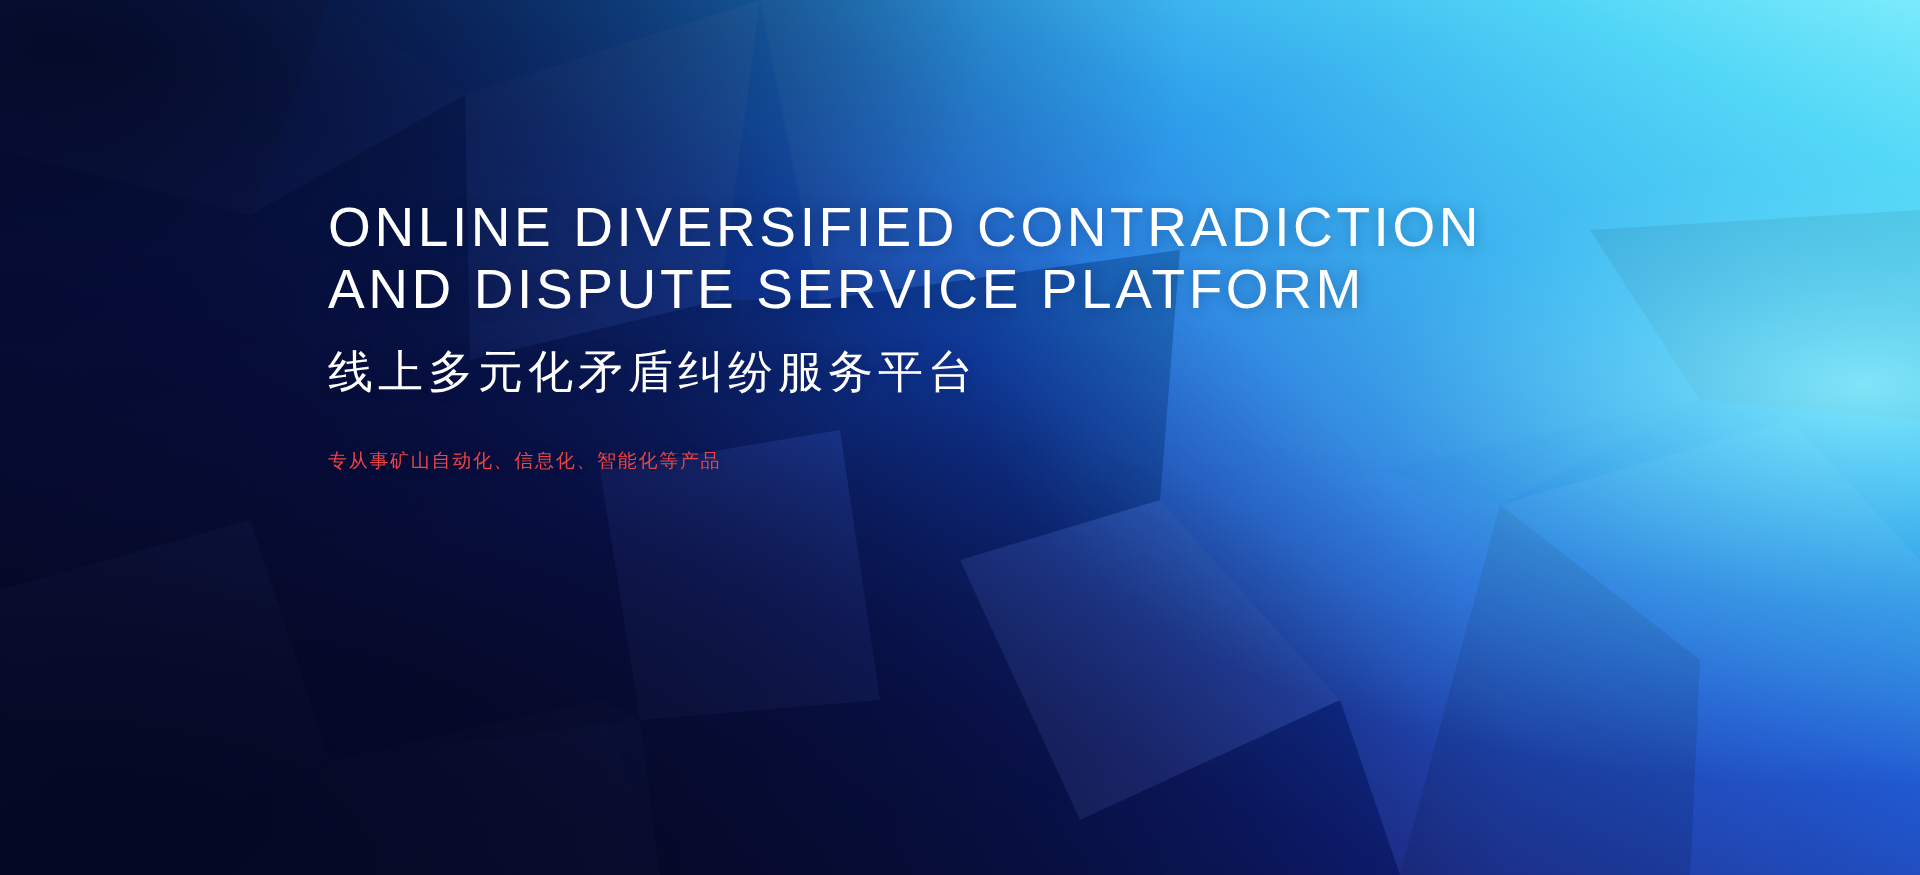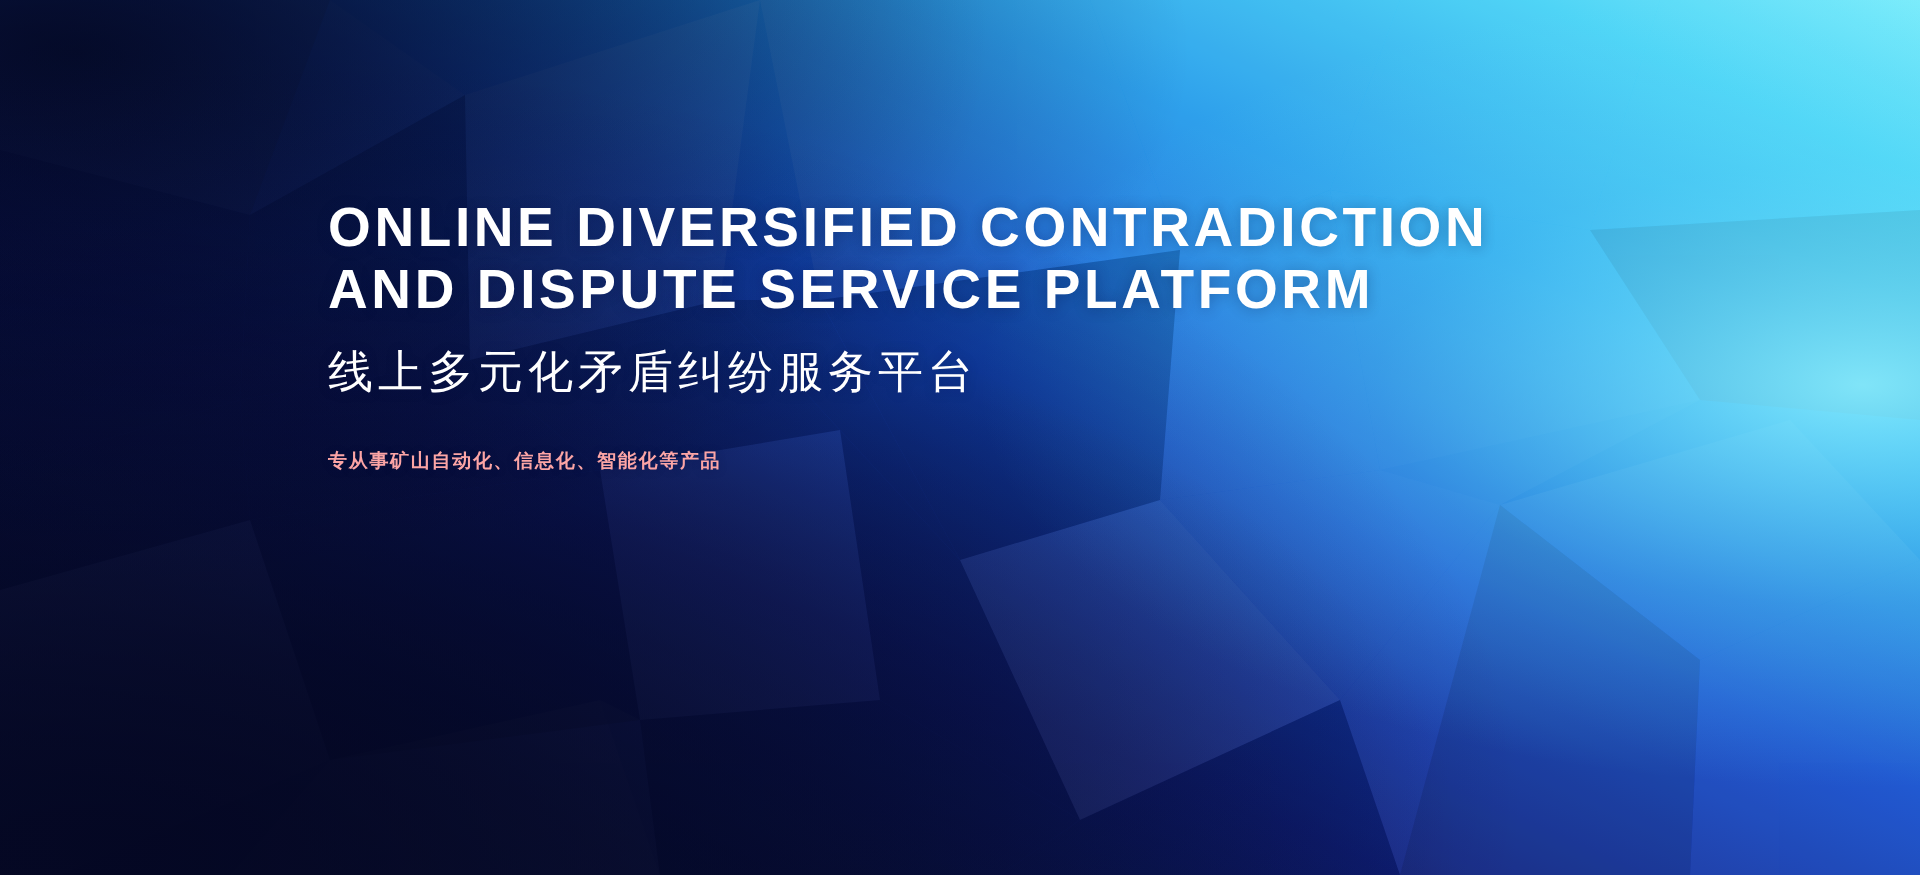--- a/index.html
+++ b/index.html
@@ -44,21 +44,21 @@
     left: 328px;
     top: 196px;
     width: 1320px;
   }
 
   .headline {
     margin: 0;
     color: #ffffff;
     font-size: 55px;
     line-height: 62px;
-    font-weight: 700;
+    font-weight: 400;
     letter-spacing: 3.6px;
     text-transform: uppercase;
     white-space: pre-line;
     text-shadow: 0 1px 14px rgba(6,16,64,0.30);
   }
 
   .subtitle {
     margin: 26px 0 8px 0;
     color: #ffffff;
     font-size: 45px;
@@ -67,24 +67,24 @@
     letter-spacing: 5px;
     text-shadow: 0 1px 12px rgba(6,16,64,0.28);
   }
 
   .desc {
     margin: 44px 0 0 0;
     padding: 0;
     list-style: none;
   }
   .desc li {
-    color: #fca5a5;
+    color: #ef4444;
     font-size: 19px;
     line-height: 38px;
-    font-weight: 700;
+    font-weight: 400;
     letter-spacing: 1.7px;
     text-shadow: 0 1px 9px rgba(6,16,64,0.32);
   }
 </style>
 </head>
 <body>
 
 <div class="banner">
 
   <svg class="bg-svg" viewBox="0 0 1920 875" preserveAspectRatio="none" aria-hidden="true">

